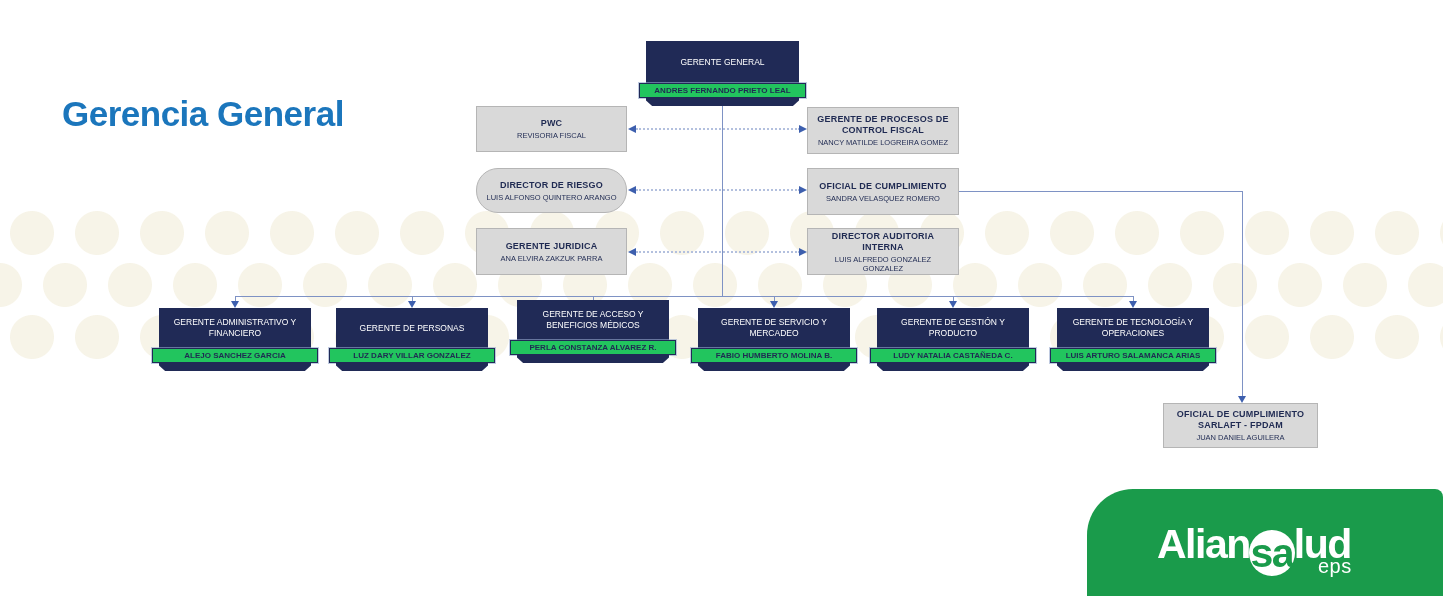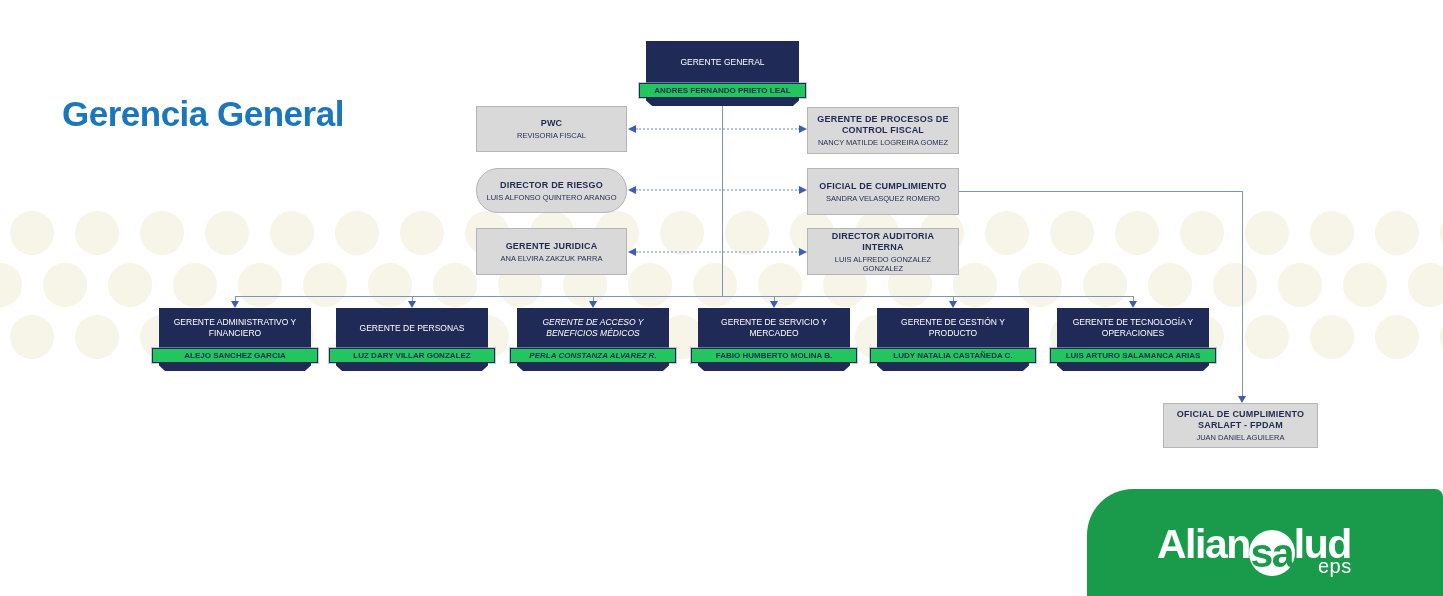--- a/index.html
+++ b/index.html
@@ -162,21 +162,21 @@
 <div class="navy-box" style="left:159px; top:308px;">
   <div class="navy-head" style="height:40px;">GERENTE ADMINISTRATIVO Y FINANCIERO</div>
   <div class="name-strip">ALEJO SANCHEZ GARCIA</div>
   <div class="navy-base"></div>
 </div>
 <div class="navy-box" style="left:336px; top:308px;">
   <div class="navy-head" style="height:40px;">GERENTE DE PERSONAS</div>
   <div class="name-strip">LUZ DARY VILLAR GONZALEZ</div>
   <div class="navy-base"></div>
 </div>
-<div class="navy-box" style="left:517px; top:308px;font-style:italic;">
+<div class="navy-box" style="left:517px; top:300px;">
   <div class="navy-head" style="height:40px;">GERENTE DE ACCESO Y BENEFICIOS MÉDICOS</div>
   <div class="name-strip">PERLA CONSTANZA ALVAREZ R.</div>
   <div class="navy-base"></div>
 </div>
 <div class="navy-box" style="left:698px; top:308px;">
   <div class="navy-head" style="height:40px;">GERENTE DE SERVICIO Y MERCADEO</div>
   <div class="name-strip">FABIO HUMBERTO MOLINA B.</div>
   <div class="navy-base"></div>
 </div>
 <div class="navy-box" style="left:877px; top:308px;">

